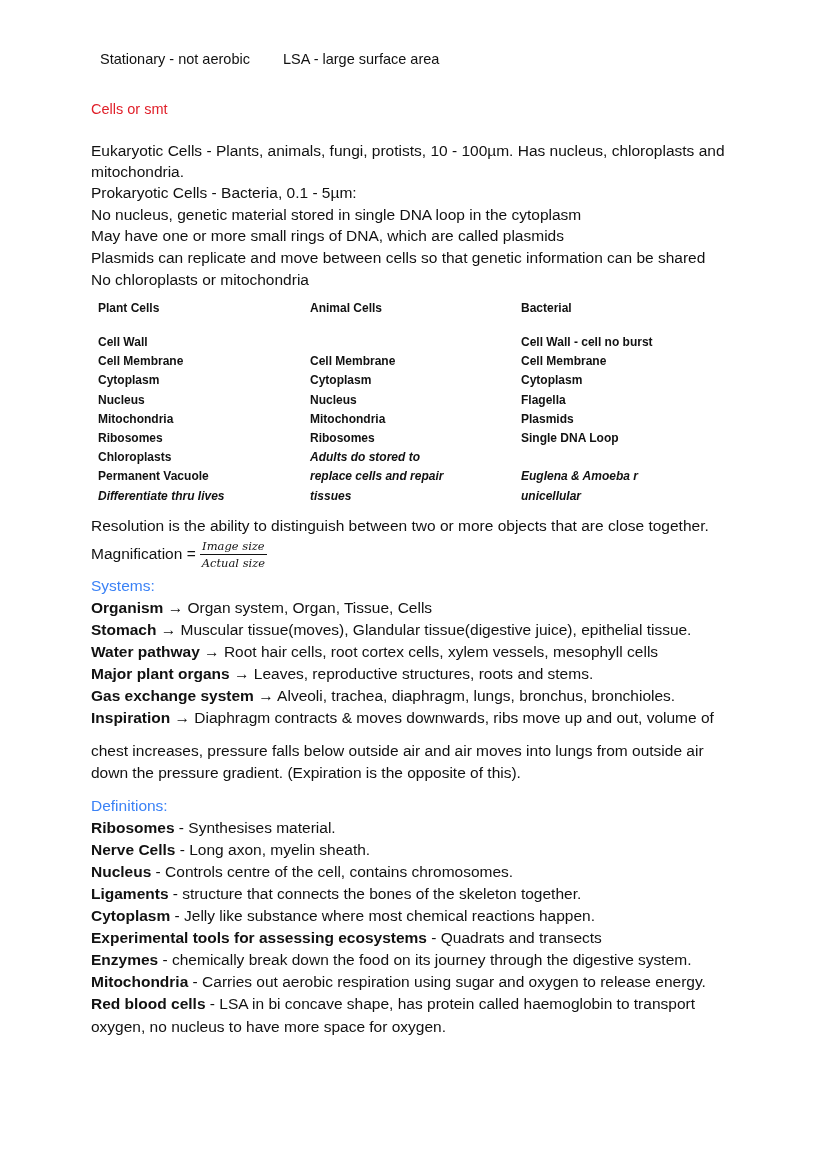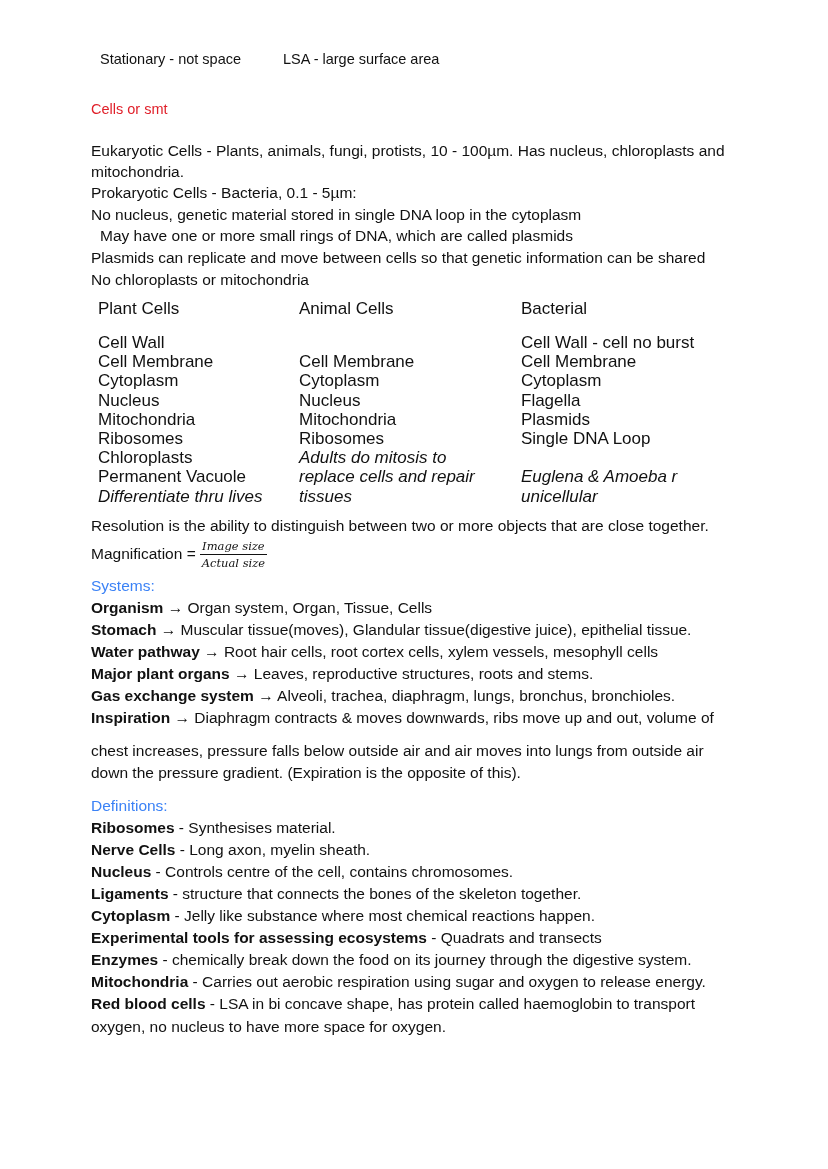--- a/index.html
+++ b/index.html
@@ -7,67 +7,67 @@
     width: 828px; height: 1169px; position: relative; overflow: hidden;
     font-family: "Liberation Sans", sans-serif; color: #111111;
   }
   .page { position: absolute; left: 0; top: 0; width: 828px; height: 1169px; }
   .abs { position: absolute; white-space: nowrap; font-size: 15.5px; line-height: 21px; }
   .top-note { font-size: 14.5px; }
   .red { color: #e0202a; text-align: right; }
   .blue { color: #3b82f6; }
   .line { position: absolute; left: 91px; font-size: 15.5px; line-height: 21px; white-space: nowrap; }
   b { font-weight: bold; }
-  .col { position: absolute; font-size: 17px; line-height: 19.2px; }
+  .col { position: absolute; font-size: 12px; line-height: 19.2px; font-weight: bold; }
   .col .hdr { height: 34px; line-height: 19px; }
   .col .it { font-style: italic; }
   .frac { display: inline-block; vertical-align: middle; text-align: center; font-family: "DejaVu Serif", serif; font-style: italic; font-size: 11.5px; line-height: 14px; margin-left: 4px; }
   .frac .num { display: block; border-bottom: 1px solid #111; padding: 0 2px 1px; }
   .frac .den { display: block; padding: 1px 2px 0; }
 </style>
 </head>
 <body>
 
 <div class="page">
 
-  <div class="abs top-note" style="left:100px; top:49px;">Stationary - not space</div>
+  <div class="abs top-note" style="left:100px; top:49px;">Stationary - not aerobic</div>
   <div class="abs top-note" style="left:283px; top:49px;">LSA - large surface area</div>
 
   <div class="abs red top-note" style="left:91px; top:99px;">Cells or smt</div>
 
   <div class="line" style="top:140px;">Eukaryotic Cells - Plants, animals, fungi, protists, 10 - 100µm. Has nucleus, chloroplasts and</div>
   <div class="line" style="top:161px;">mitochondria.</div>
   <div class="line" style="top:182px;">Prokaryotic Cells - Bacteria, 0.1 - 5µm:</div>
   <div class="line" style="top:204px;">No nucleus, genetic material stored in single DNA loop in the cytoplasm</div>
-  <div class="line" style="top:225px;margin-left:9px;">May have one or more small rings of DNA, which are called plasmids</div>
+  <div class="line" style="top:225px;">May have one or more small rings of DNA, which are called plasmids</div>
   <div class="line" style="top:247px;">Plasmids can replicate and move between cells so that genetic information can be shared</div>
   <div class="line" style="top:269px;">No chloroplasts or mitochondria</div>
 
   <div id="cell-table">
       <div class="col" style="left: 98px; top: 299px;">
         <div class="hdr">Plant Cells</div>
         <div style="height: 19.2px;">Cell Wall</div>
         <div style="height: 19.2px;">Cell Membrane</div>
         <div style="height: 19.2px;">Cytoplasm</div>
         <div style="height: 19.2px;">Nucleus</div>
         <div style="height: 19.2px;">Mitochondria</div>
         <div style="height: 19.2px;">Ribosomes</div>
         <div style="height: 19.2px;">Chloroplasts</div>
         <div style="height: 19.2px;">Permanent Vacuole</div>
         <div class="it">Differentiate thru lives</div>
       </div>
-      <div class="col" style="left: 299px; top: 299px;">
+      <div class="col" style="left: 310px; top: 299px;">
         <div class="hdr">Animal Cells</div>
         <div style="height: 19.2px;"></div>
         <div style="height: 19.2px;">Cell Membrane</div>
         <div style="height: 19.2px;">Cytoplasm</div>
         <div style="height: 19.2px;">Nucleus</div>
         <div style="height: 19.2px;">Mitochondria</div>
         <div style="height: 19.2px;">Ribosomes</div>
-        <div class="it">Adults do mitosis to</div>
+        <div class="it">Adults do stored to</div>
         <div class="it">replace cells and repair</div>
         <div class="it">tissues</div>
       </div>
       <div class="col" style="left: 521px; top: 299px;">
         <div class="hdr">Bacterial</div>
         <div style="height: 19.2px;">Cell Wall - cell no burst</div>
         <div style="height: 19.2px;">Cell Membrane</div>
         <div style="height: 19.2px;">Cytoplasm</div>
         <div style="height: 19.2px;">Flagella</div>
         <div style="height: 19.2px;">Plasmids</div>

